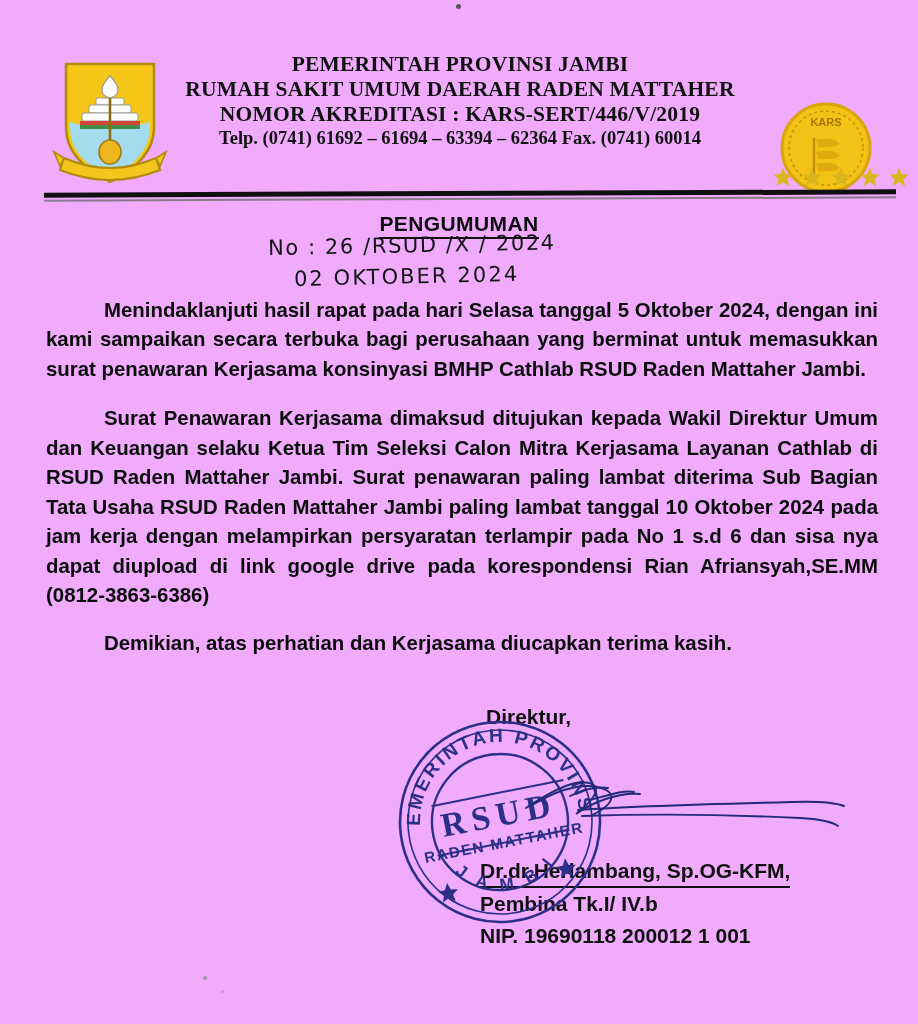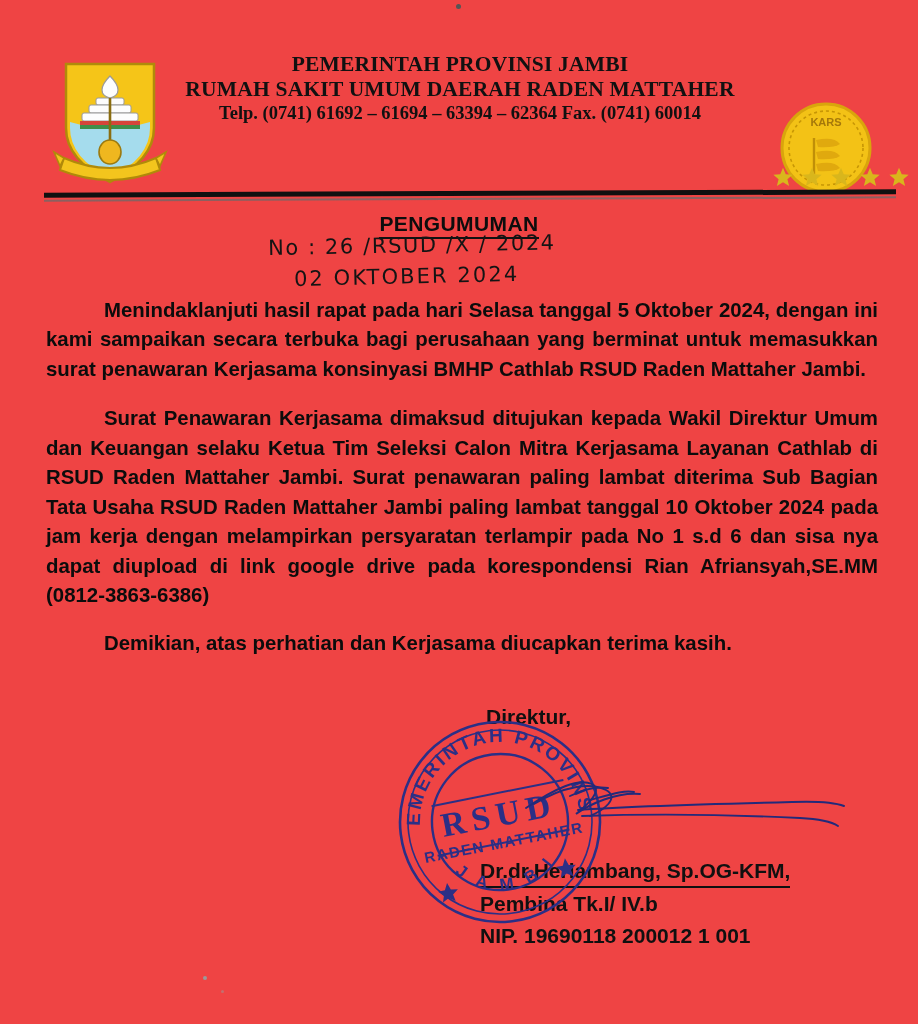--- a/index.html
+++ b/index.html
@@ -12,21 +12,21 @@
     height: 1024px;
     position: relative;
     overflow: hidden;
     font-family: "Liberation Sans", sans-serif;
     color: #0d0d0d;
   }
 
   .page {
     position: absolute;
     inset: 0;
-    background: #ef4444;
+    background: #f0abfc;
   }
 
   
   .letterhead {
     position: absolute;
     left: 0;
     top: 52px;
     width: 918px;
     height: 140px;
   }
@@ -242,20 +242,21 @@
       <ellipse cx="60" cy="96" rx="11" ry="12" fill="#efb71f" stroke="#9c7a10" stroke-width="1.6"></ellipse>
 
       <path d="M14 102 Q60 122 106 102 L110 114 Q60 134 10 114 Z" fill="#f3c51d" stroke="#b08a0a" stroke-width="2"></path>
       <path d="M14 102 L4 96 L10 110 Z" fill="#f3c51d" stroke="#b08a0a" stroke-width="1.6"></path>
       <path d="M106 102 L116 96 L110 110 Z" fill="#f3c51d" stroke="#b08a0a" stroke-width="1.6"></path>
     </svg>
 
     <div class="head-text">
       <div class="head-l1">PEMERINTAH PROVINSI JAMBI</div>
       <div class="head-l2">RUMAH SAKIT UMUM DAERAH RADEN MATTAHER</div>
+      <div class="head-l3">NOMOR AKREDITASI : KARS-SERT/446/V/2019</div>
       <div class="head-l5">Telp. (0741) 61692 – 61694 – 63394 – 62364 Fax. (0741) 60014</div>
     </div>
 
     <svg class="kars-logo" viewBox="0 0 96 96">
       <circle cx="48" cy="48" r="44" fill="#f3c216" stroke="#d9a50c" stroke-width="3"></circle>
       <circle cx="48" cy="48" r="37" fill="none" stroke="#c79605" stroke-width="1.6" stroke-dasharray="3 3"></circle>
       <text x="48" y="26" font-family="Liberation Sans, sans-serif" font-size="11" font-weight="bold" fill="#a5780a" text-anchor="middle">KARS</text>
       <path d="M38 40 Q56 36 62 44 Q56 48 40 47 Z" fill="#e0a90e"></path>
       <path d="M38 52 Q56 48 62 56 Q56 60 40 59 Z" fill="#e0a90e"></path>
       <path d="M38 64 Q56 60 62 68 Q56 72 40 71 Z" fill="#e0a90e"></path>

